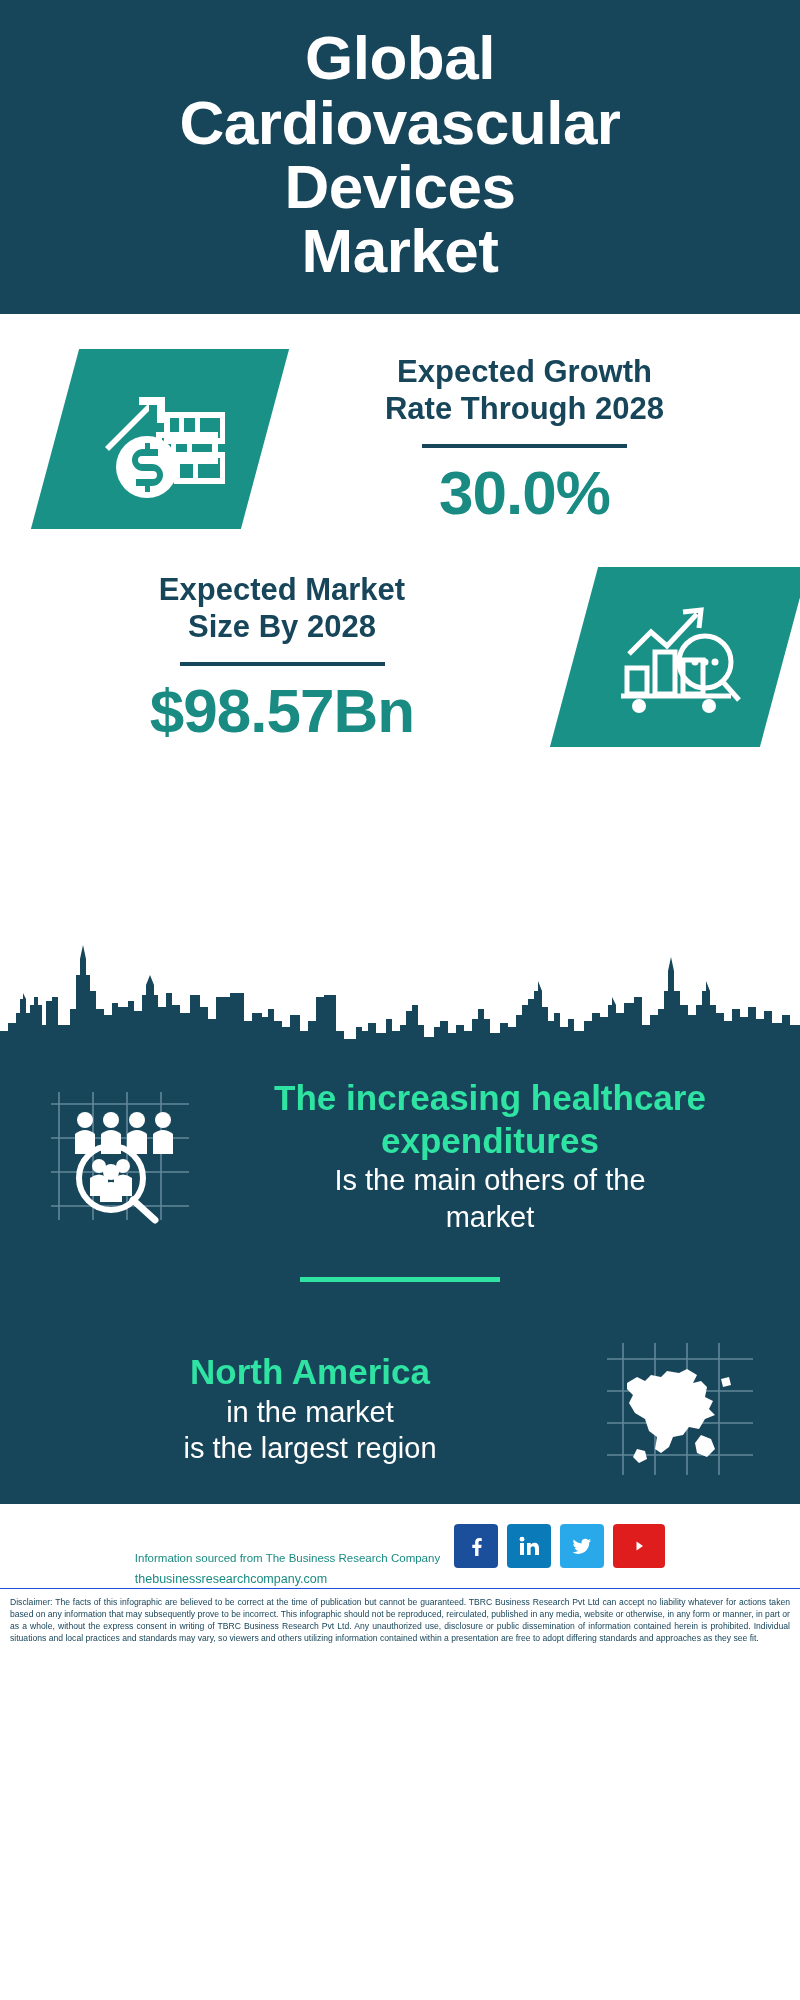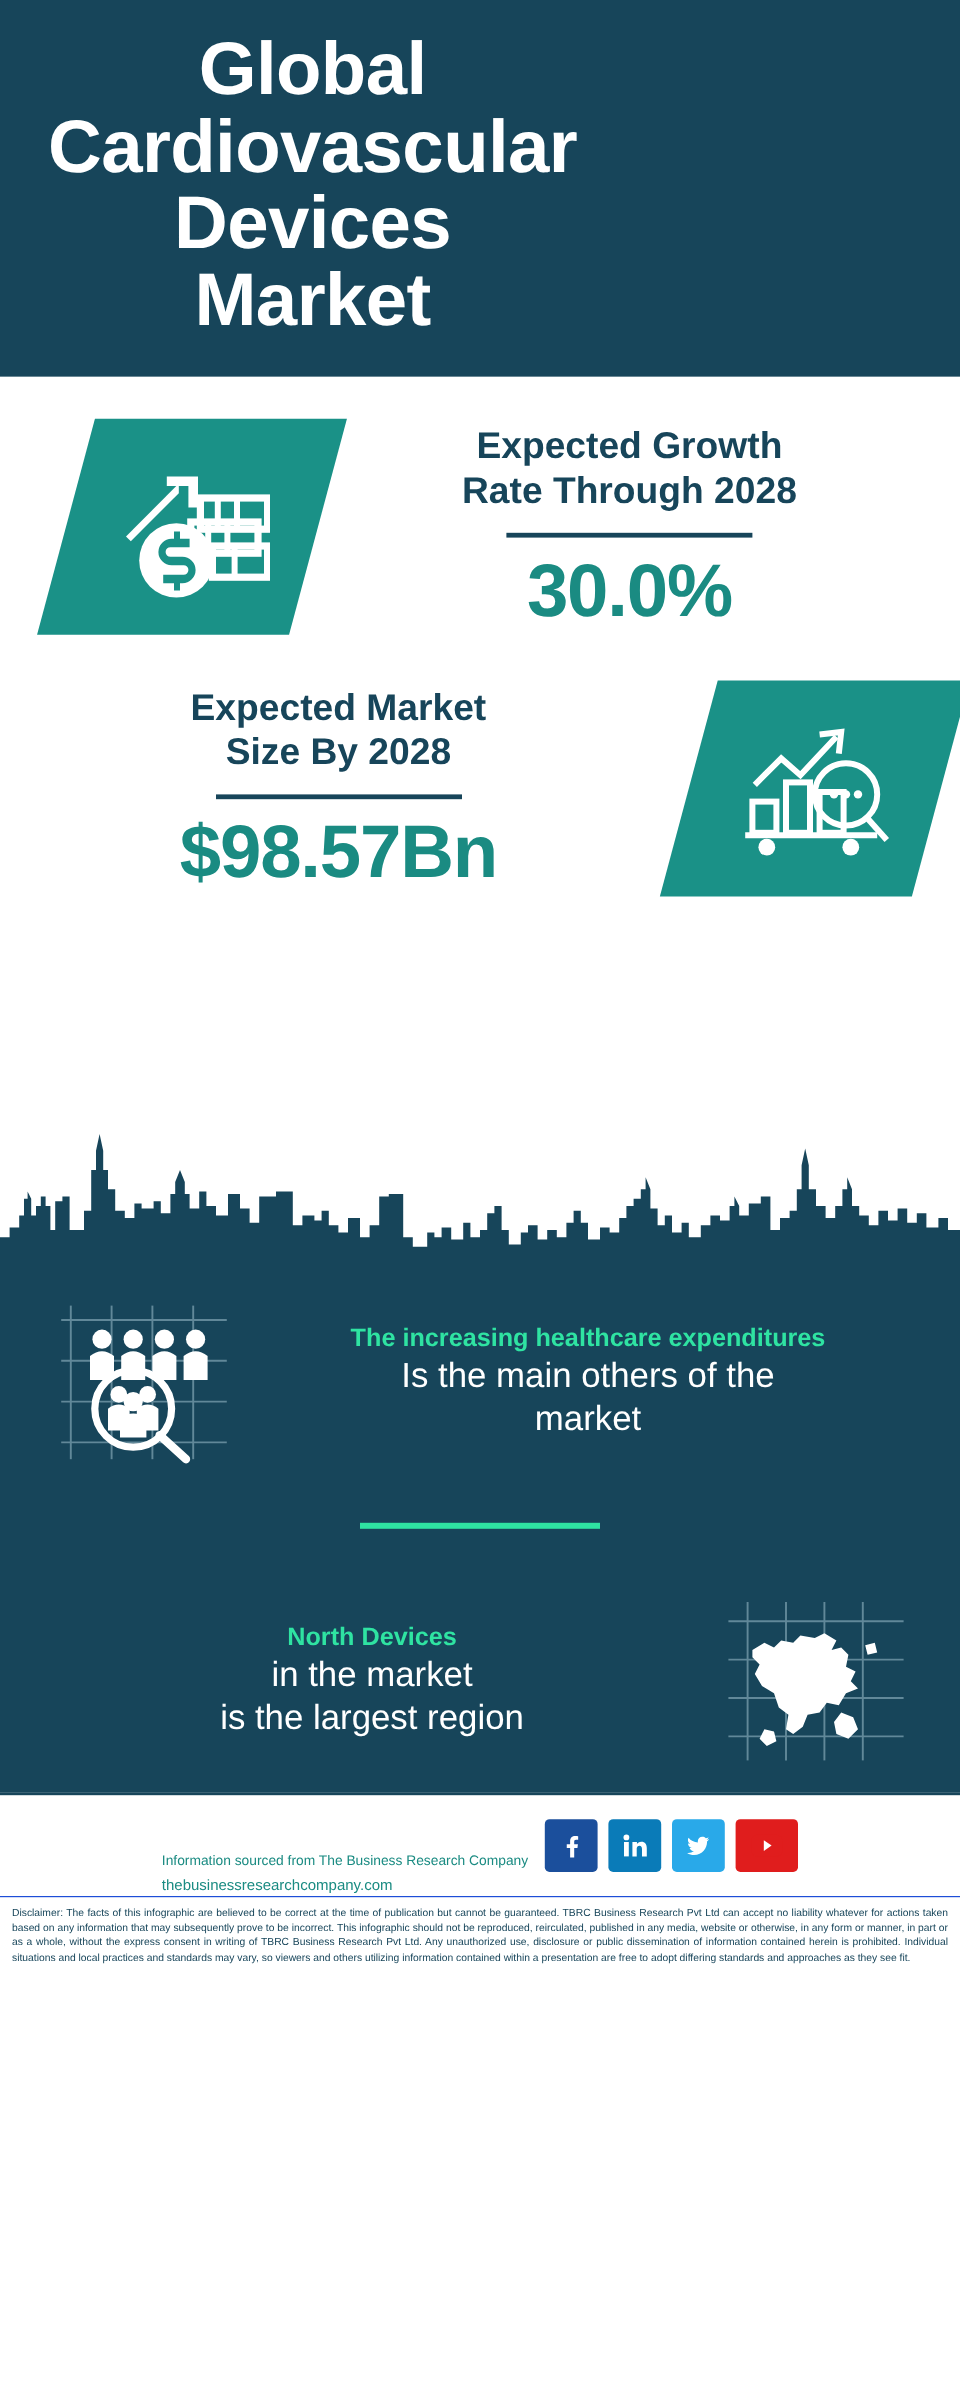--- a/index.html
+++ b/index.html
@@ -12,20 +12,21 @@
     overflow:hidden;
     position:relative;
   }
   
   .header {
     background:#17455a;
     width:800px;
     height:314px;
     display:flex;
     align-items:center;
+    justify-content:center;
     padding:6px 40px 10px 40px;
   }
   .header-title {
     color:#ffffff;
     font-size:62px;
     font-weight:bold;
     line-height:1.04;
     text-align:center;
     letter-spacing:-0.5px;
     font-stretch:condensed;
@@ -97,21 +98,21 @@
   }
   .insight {
     display:flex;
     align-items:center;
     padding:22px 30px 0 30px;
   }
   .insight-icon { flex:none; width:180px; height:150px; display:flex; align-items:center; justify-content:center; }
   .insight-text { flex:1; text-align:center; padding:0 10px; }
   .insight-hi {
     color:#2fe3a2;
-    font-size:21px;
+    font-size:35px;
     font-weight:bold;
     line-height:1.22;
   }
   .insight-body {
     color:#ffffff;
     font-size:29px;
     font-weight:normal;
     line-height:1.25;
   }
   .divider {
@@ -272,21 +273,21 @@
       <div class="insight-hi">The increasing healthcare expenditures</div>
       <div class="insight-body">Is the main others of the</div>
       <div class="insight-body">market</div>
     </div>
   </div>
 
   <div class="divider"></div>
 
   <div class="insight">
     <div class="insight-text">
-      <div class="insight-hi">North Devices</div>
+      <div class="insight-hi">North America</div>
       <div class="insight-body">in the market</div>
       <div class="insight-body">is the largest region</div>
     </div>
     <div class="insight-icon">
       <svg width="155" height="140" viewBox="0 0 155 140">
         <g stroke="#6e94a4" stroke-width="1.6" opacity="0.85">
           <line x1="20" y1="4" x2="20" y2="136"></line>
           <line x1="52" y1="4" x2="52" y2="136"></line>
           <line x1="84" y1="4" x2="84" y2="136"></line>
           <line x1="116" y1="4" x2="116" y2="136"></line>

